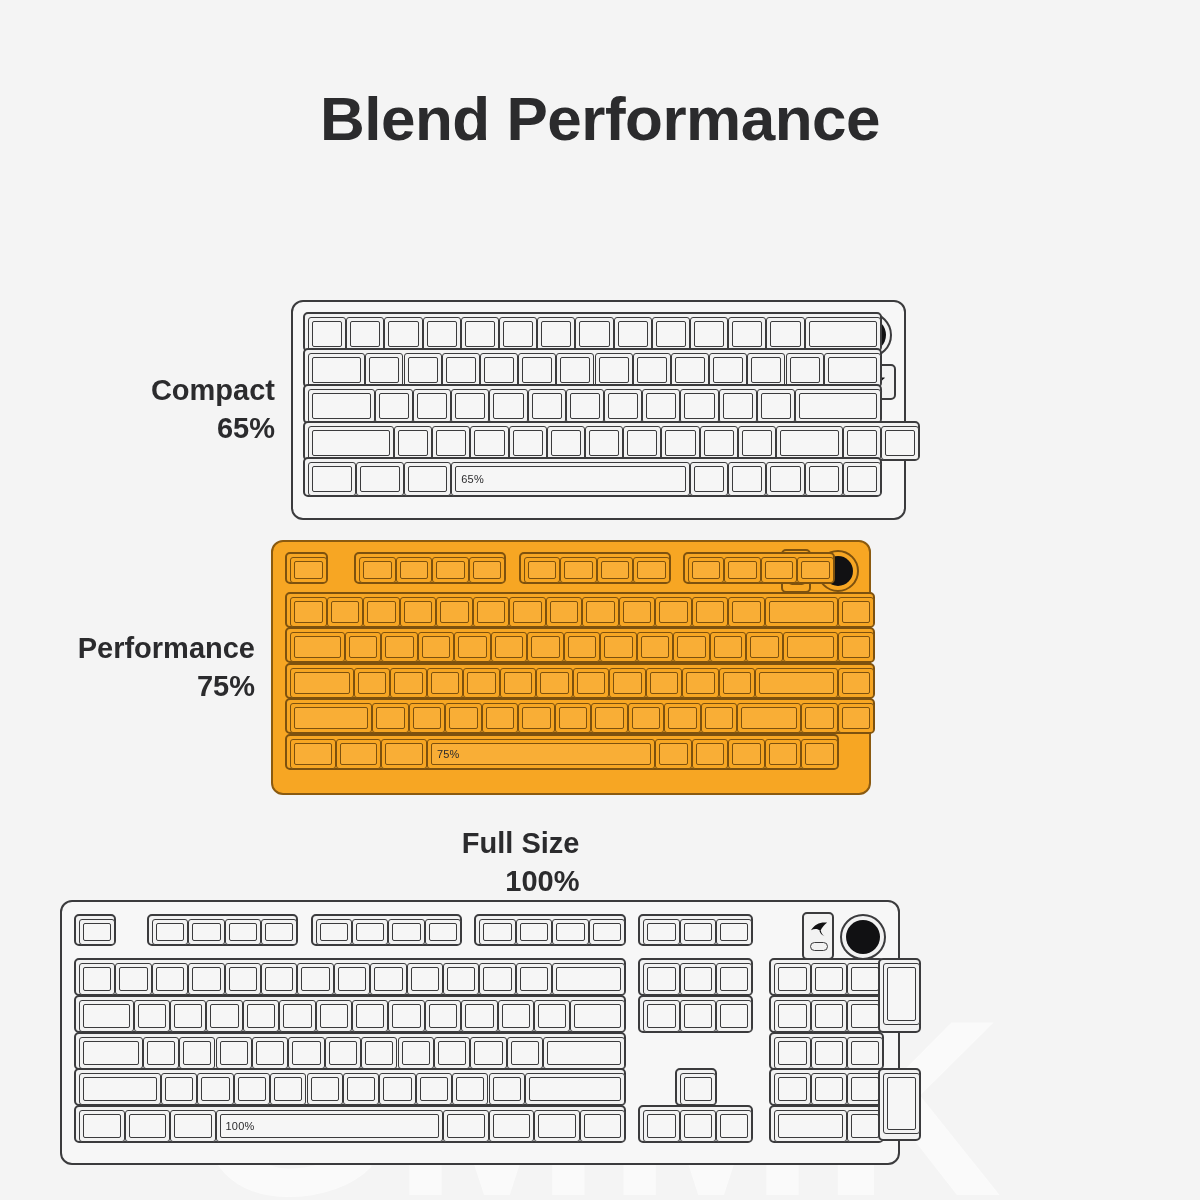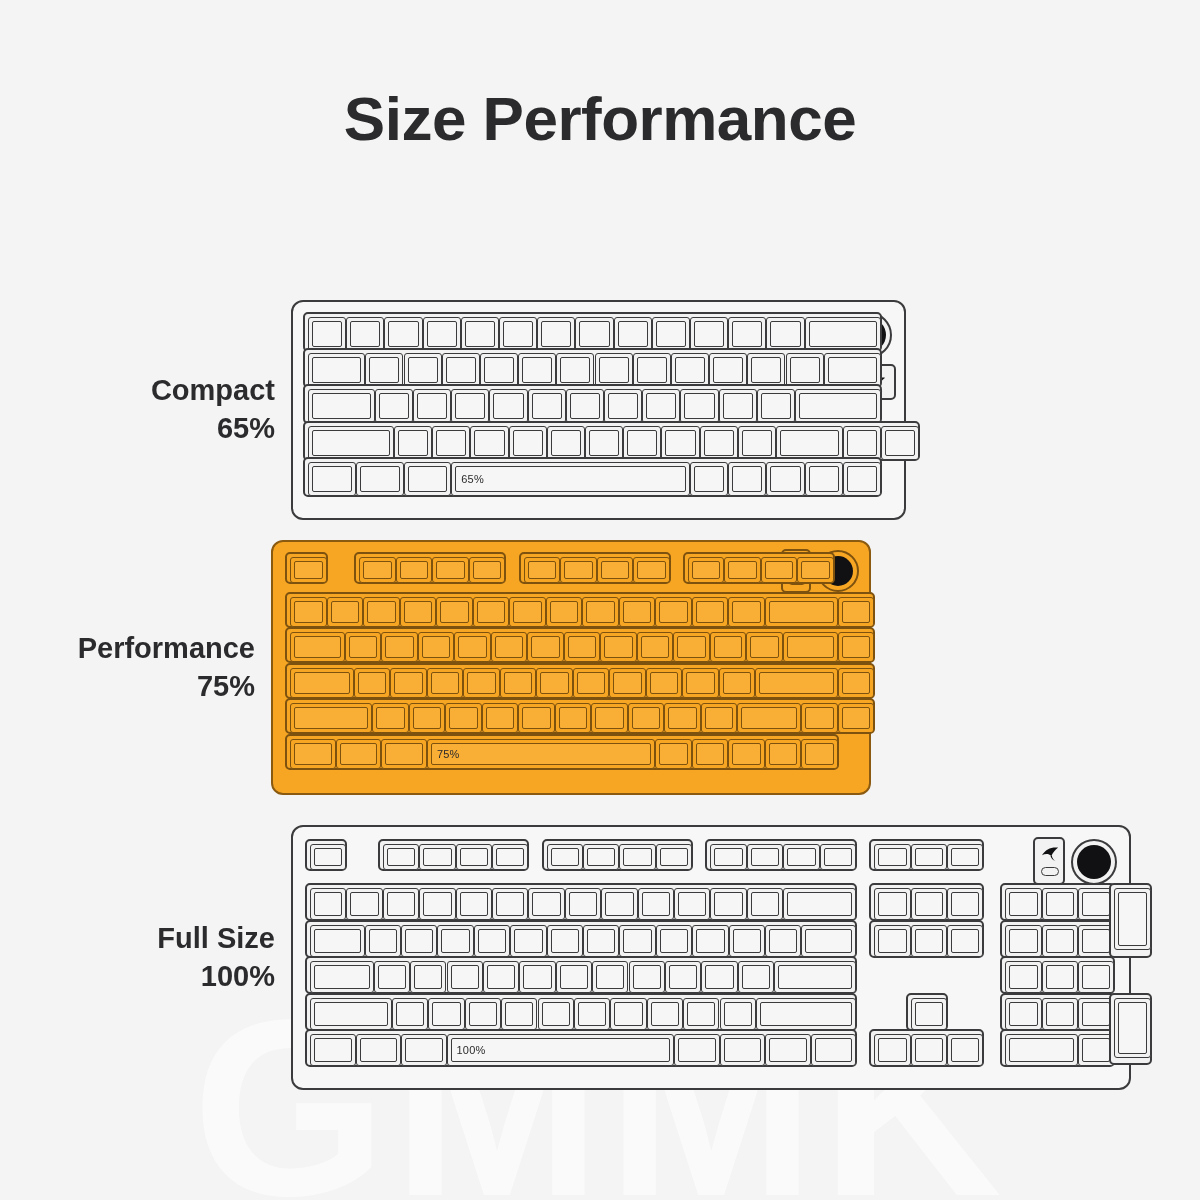--- a/index.html
+++ b/index.html
@@ -155,21 +155,21 @@
   .logo-panel .bird svg{display:block;width:100%;height:100%;}
 </style>
 </head>
 <body>
 
 <div id="watermark">GMMK</div>
 
 <div id="page">
 
   <div id="heading">
-    <span class="ln">Size Performance</span>
+    <span class="ln">Blend Performance</span>
   </div>
 
   <div class="kb-row" style="left:60px; top:300px;">
     <div class="kb-label">
       <span>Compact</span>
       <span class="pct">65%</span>
     </div>
     <div class="case" id="kb65" style="width:615px;height:220px;">
       <div class="knob" style="width:46px;height:46px;right:12px;top:10px;">
           <i></i>
@@ -374,21 +374,21 @@
           </div>
           <div class="key" style="left: 368px; top: 3px; width: 36.5px; height: 30px;"></div>
           <div class="key" style="left: 404.5px; top: 3px; width: 36.5px; height: 30px;"></div>
           <div class="key" style="left: 441px; top: 3px; width: 36.5px; height: 30px;"></div>
           <div class="key" style="left: 477.5px; top: 3px; width: 36.5px; height: 30px;"></div>
           <div class="key" style="left: 514px; top: 3px; width: 36.5px; height: 30px;"></div>
         </div>
       </div>
   </div>
 
-  <div class="kb-row" style="left:60px; top:825px;">
+  <div class="kb-row" style="left:60px; top:825px;flex-direction:column;">
     <div class="kb-label">
       <span>Full Size</span>
       <span class="pct">100%</span>
     </div>
     <div class="case" id="kb100" style="width:840px;height:265px;">
       <div class="knob" style="width:46px;height:46px;right:12px;top:12px;">
           <i></i>
         </div>
       <div class="logo-panel" style="width:32px;height:48px;right:64px;top:10px;">
         <span class="pill" style="width:18px;height:9px;left:6px;bottom:7px;"></span>

